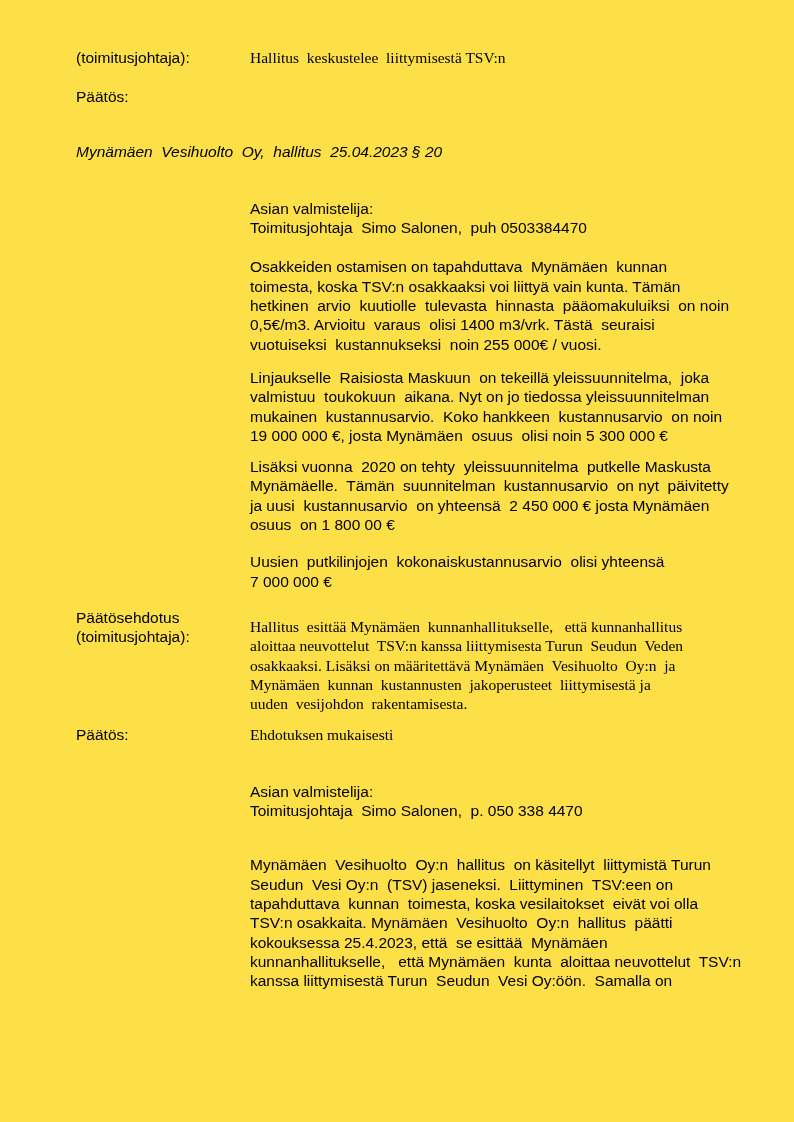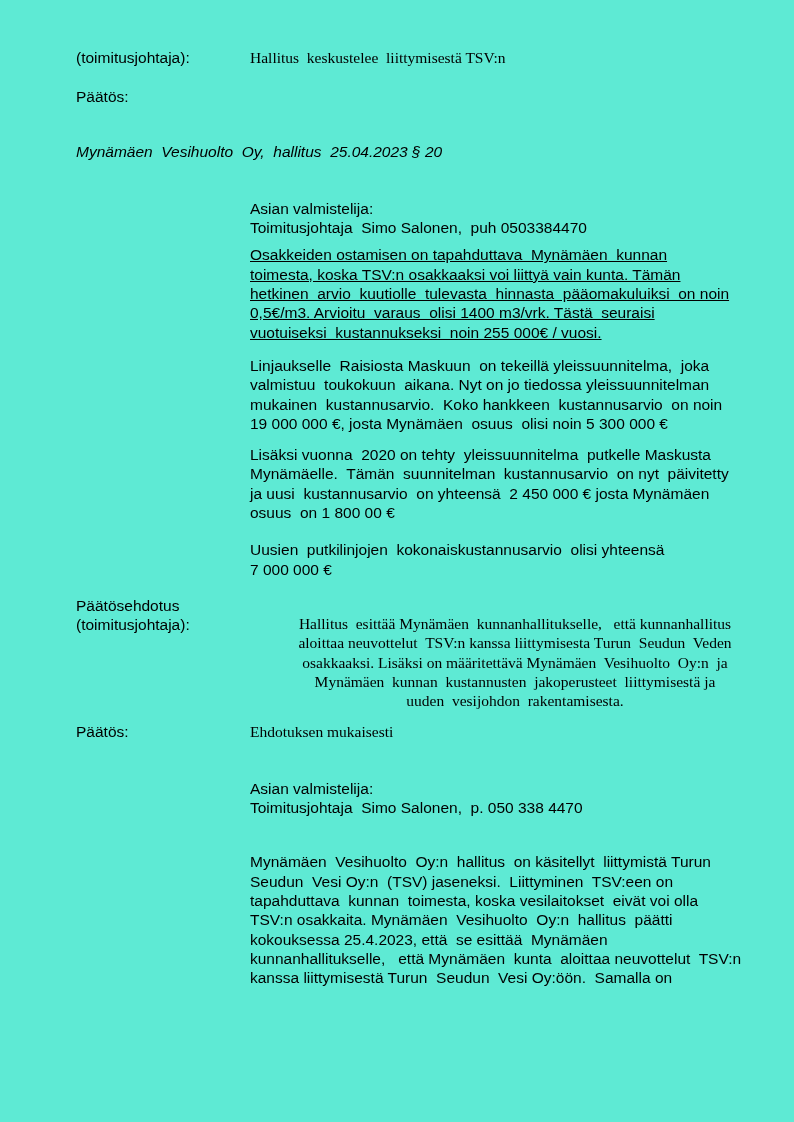--- a/index.html
+++ b/index.html
@@ -4,21 +4,21 @@
 <style>
   html, body {
     margin: 0;
     padding: 0;
     background: #ffffff;
   }
   .page {
     position: relative;
     width: 794px;
     height: 1122px;
-    background: #5eead4;
+    background: #fde047;
     color: #000000;
     font-family: "Liberation Sans", sans-serif;
     font-size: 15.5px;
     line-height: 19.3px;
     box-sizing: border-box;
     padding: 48px 0 0 76px;
     overflow: hidden;
   }
   .pre { white-space: pre-wrap; }
   .row {
@@ -40,26 +40,26 @@
     width: 530px;
     white-space: pre-wrap;
   }
   .heading { white-space: pre-wrap; font-style: italic; }
 
   
   .row-1        { margin-top: 0; }
   .row-2        { margin-top: 20px; }
   .heading-1    { margin-top: 35px; }
   .prep-1       { margin-top: 38px; }
-  .para-1       { margin-top: 8px; text-decoration: underline; }
+  .para-1       { margin-top: 20px; }
   .para-2       { margin-top: 14px; }
   .para-3       { margin-top: 12px; }
   .para-4       { margin-top: 18px; }
   .row-decision { margin-top: 17px; }
-  .row-decision .content-col { margin-top: 18px; text-align: center; }
+  .row-decision .content-col { margin-top: 9px; }
   .row-paatos2  { margin-top: 12px; }
   .heading-2    { margin-top: 36px; }
   .prep-2       { margin-top: 37px; }
   .para-last    { margin-top: 35px; }
 </style>
 </head>
 <body>
 
 <div class="page">
 

